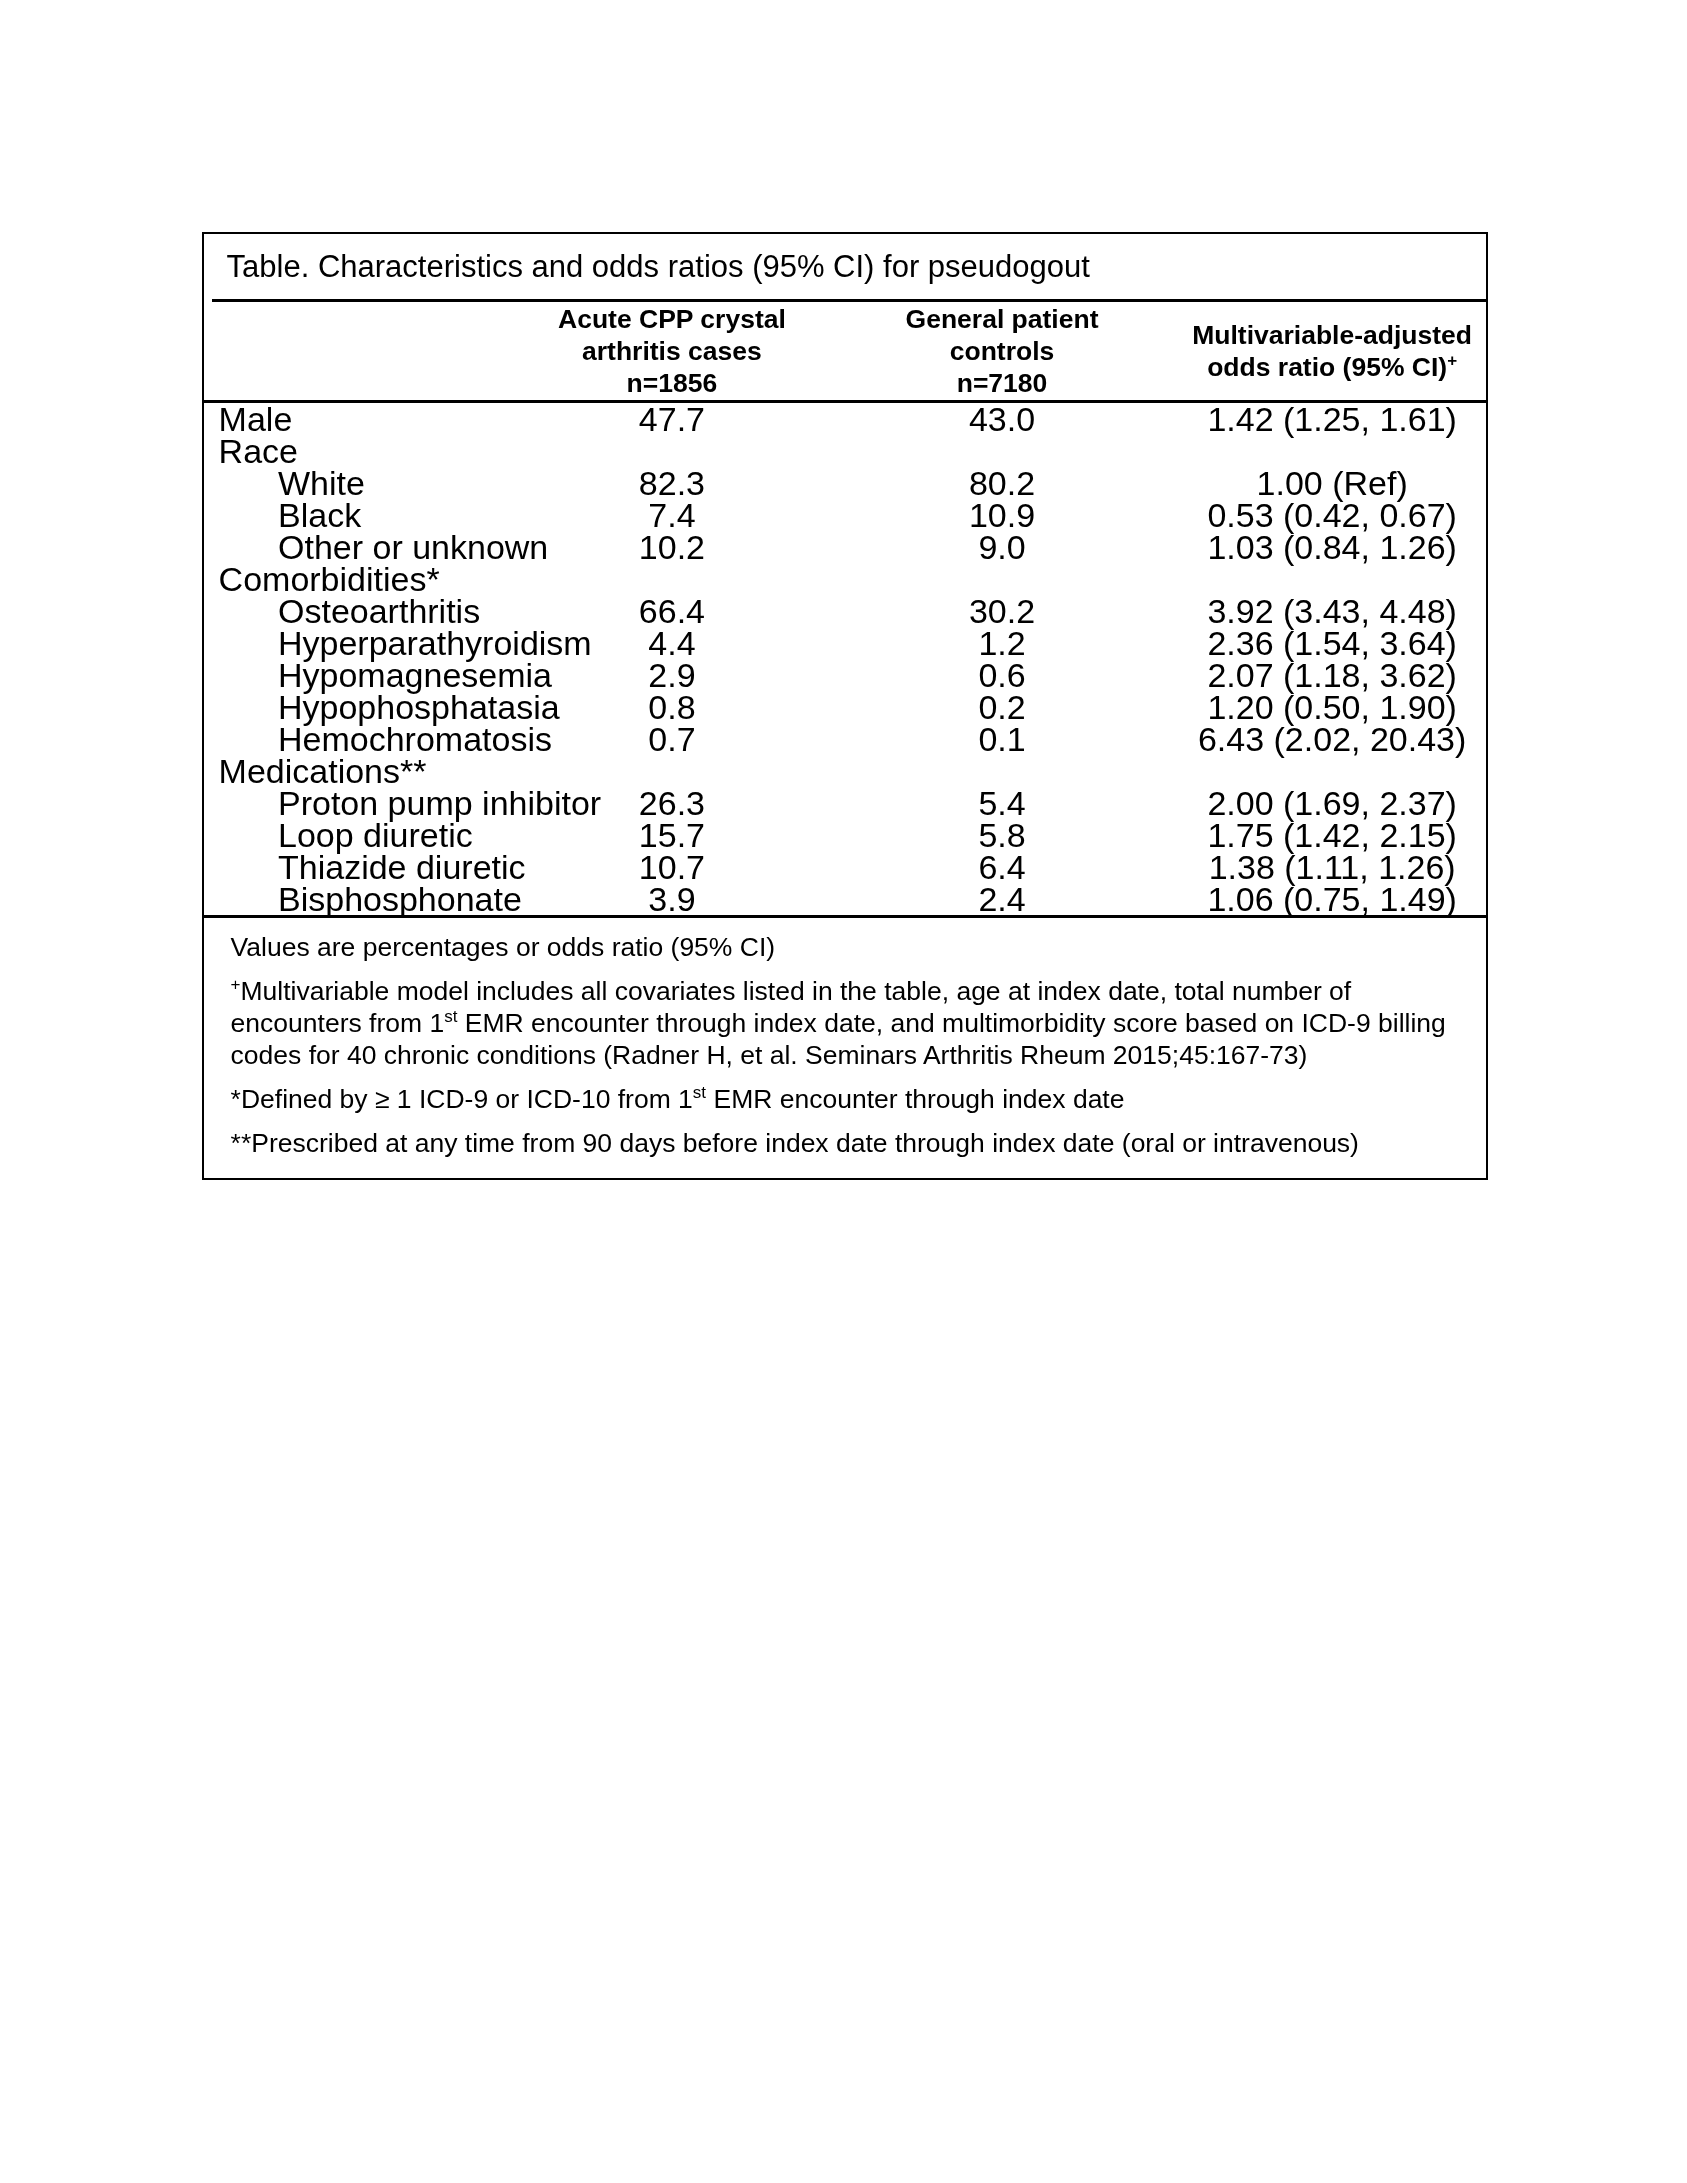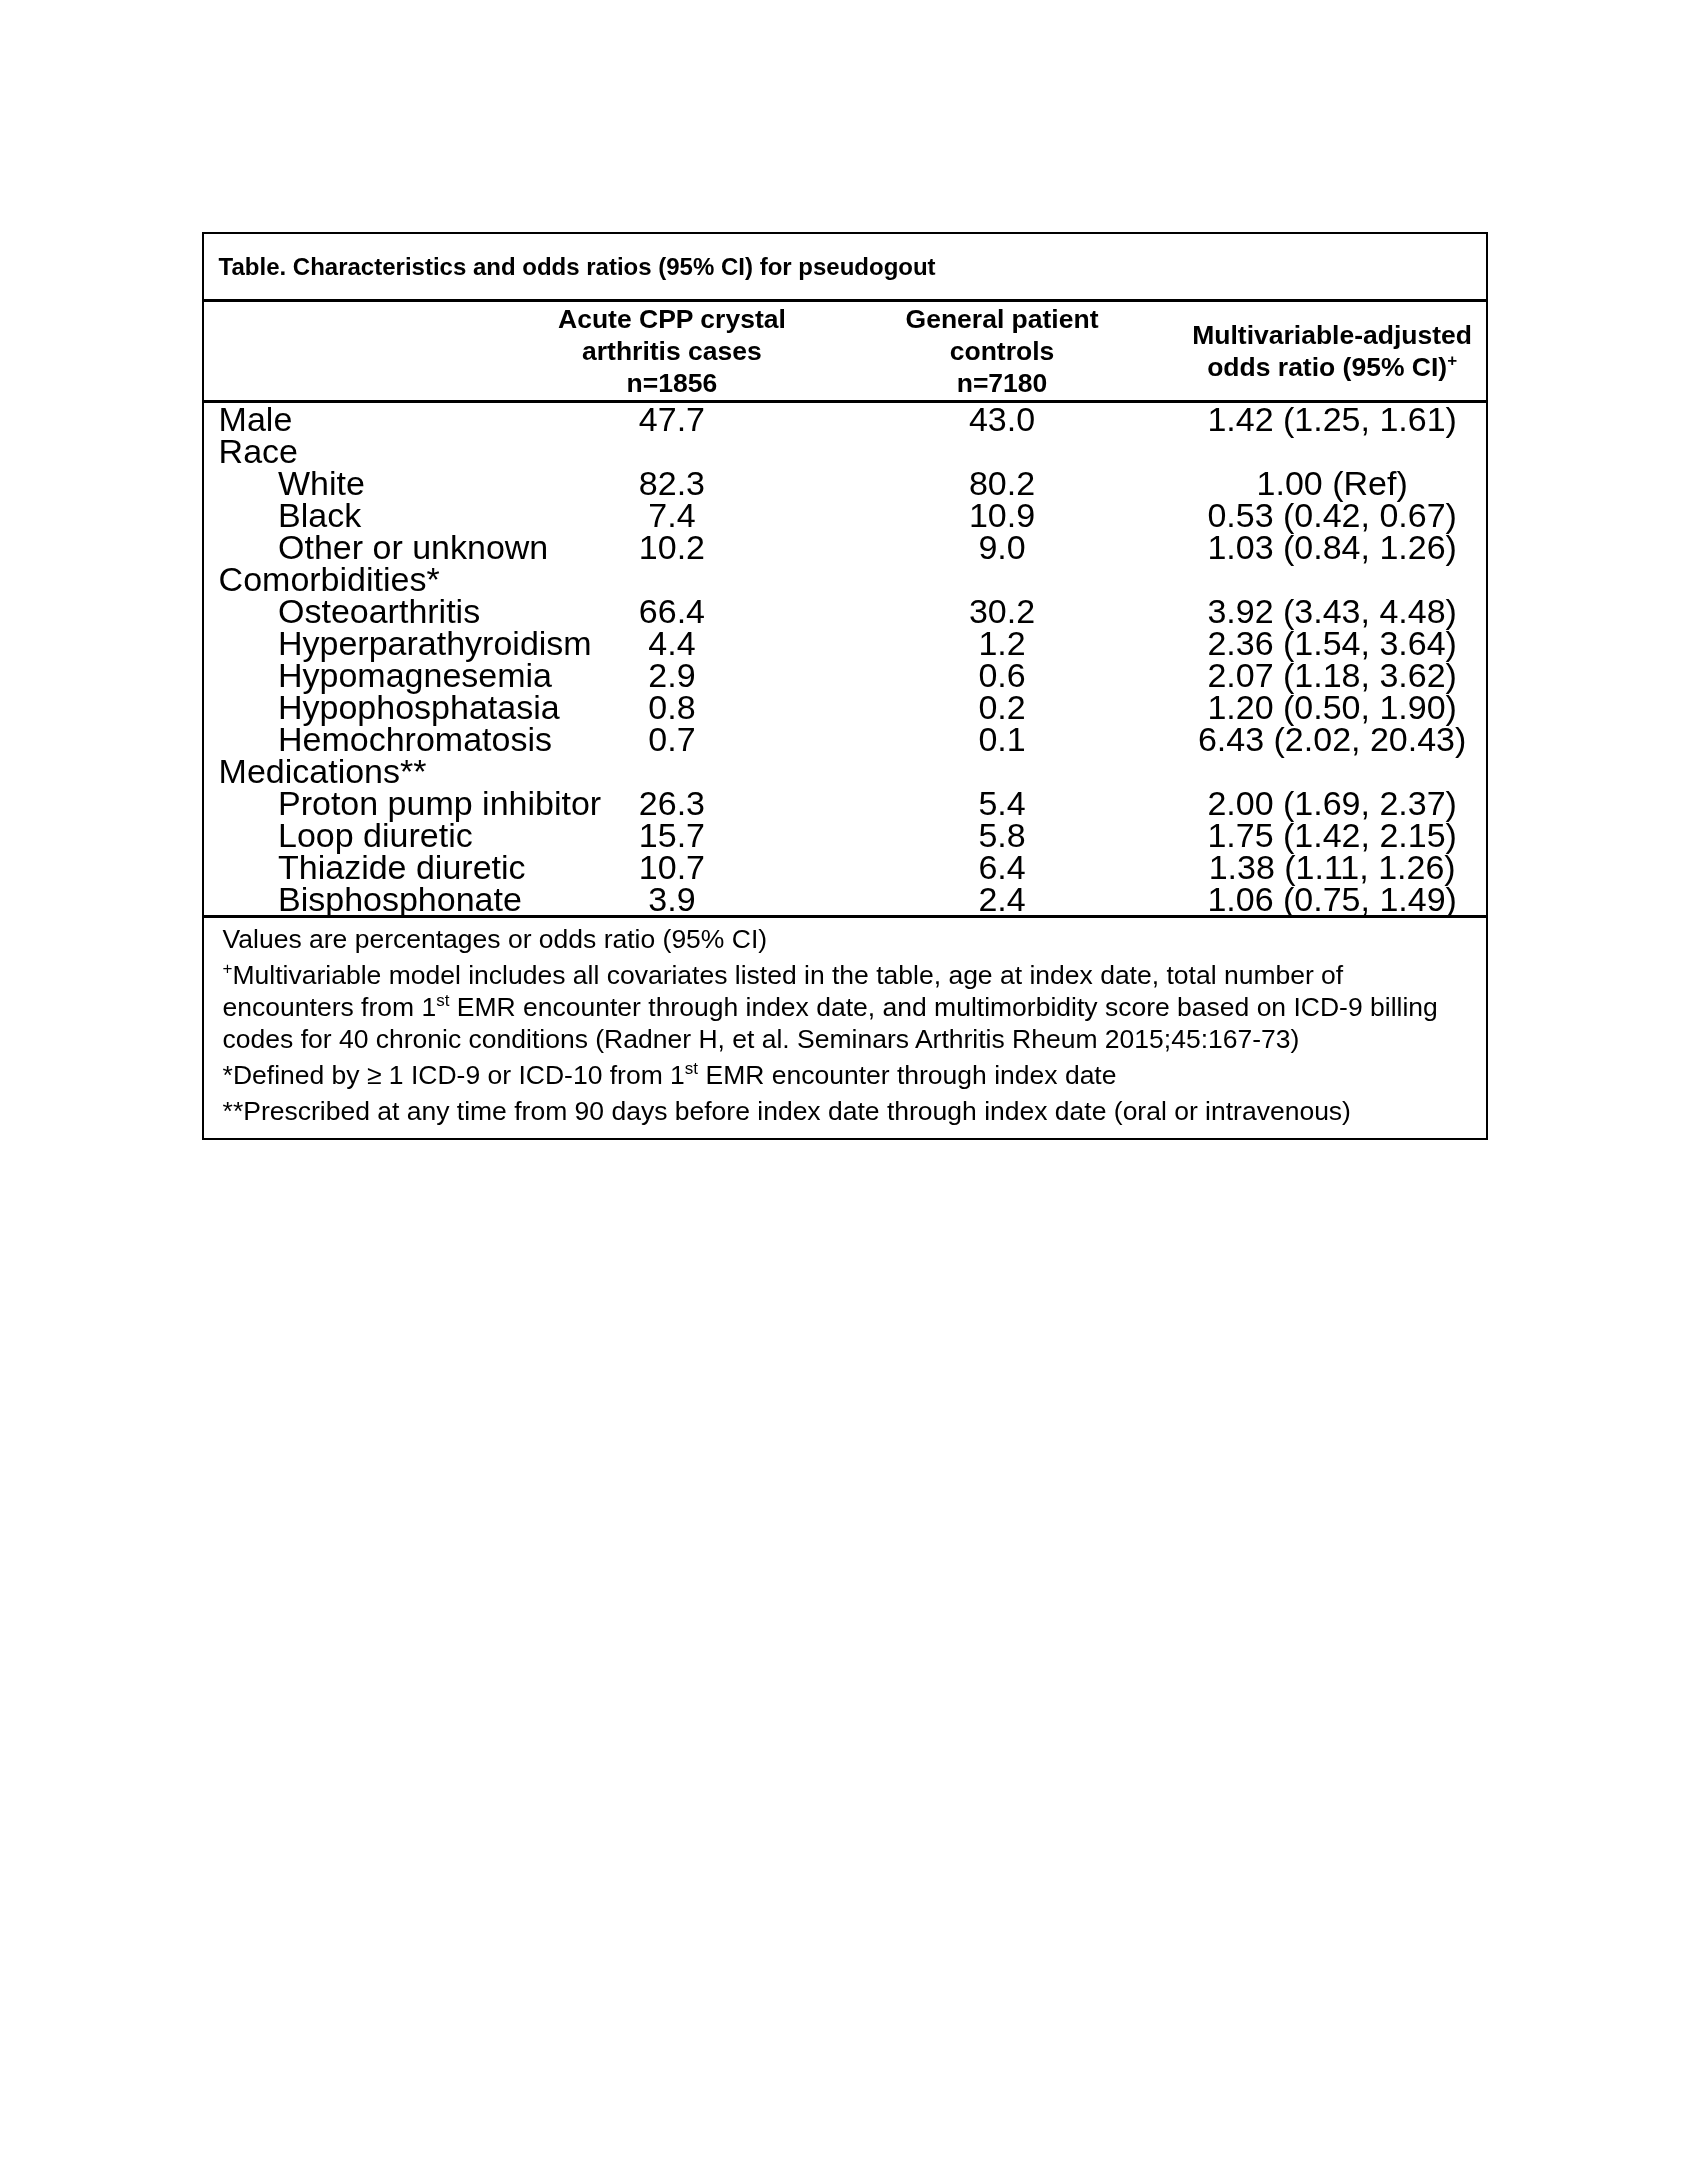--- a/index.html
+++ b/index.html
@@ -19,24 +19,25 @@
     width: 1286px;
     border: 2px solid #000000;
     box-sizing: border-box;
     background: #ffffff;
   }
   .title-row {
     height: 65px;
     display: flex;
     align-items: center;
     padding: 0 14.6px;
-    font-size: 24px;
-    font-weight: bold;
+    font-size: 31px;
+    font-weight: normal;
     border-bottom: 3.3px solid #000000;
     white-space: nowrap;
+    margin-left: 8px;
   }
   .header-row {
     display: grid;
     grid-template-columns: 24.4% 24.2% 27.3% 24.2%;
     height: 98px;
     align-items: center;
     border-bottom: 3.3px solid #000000;
     font-weight: bold;
     font-size: 26.5px;
     line-height: 32px;
@@ -52,21 +53,21 @@
   }
   .cell.label { padding-left: 14.6px; white-space: nowrap; }
   .cell.label.indent { padding-left: 38px; margin-left: 36px; }
   .cell.num { text-align: center; white-space: nowrap; }
   .footnotes {
     border-top: 3.3px solid #000000;
     padding: 1.3px 14.6px 6.6px 14.6px;
     font-size: 26.5px;
     line-height: 32px;
   }
-  .footnotes p { margin: 4px; }
+  .footnotes p { margin: 12px; }
   sup {
     font-size: 17px;
     vertical-align: super;
     line-height: 0;
   }
 </style>
 </head>
 <body>
 
 <div class="page">

